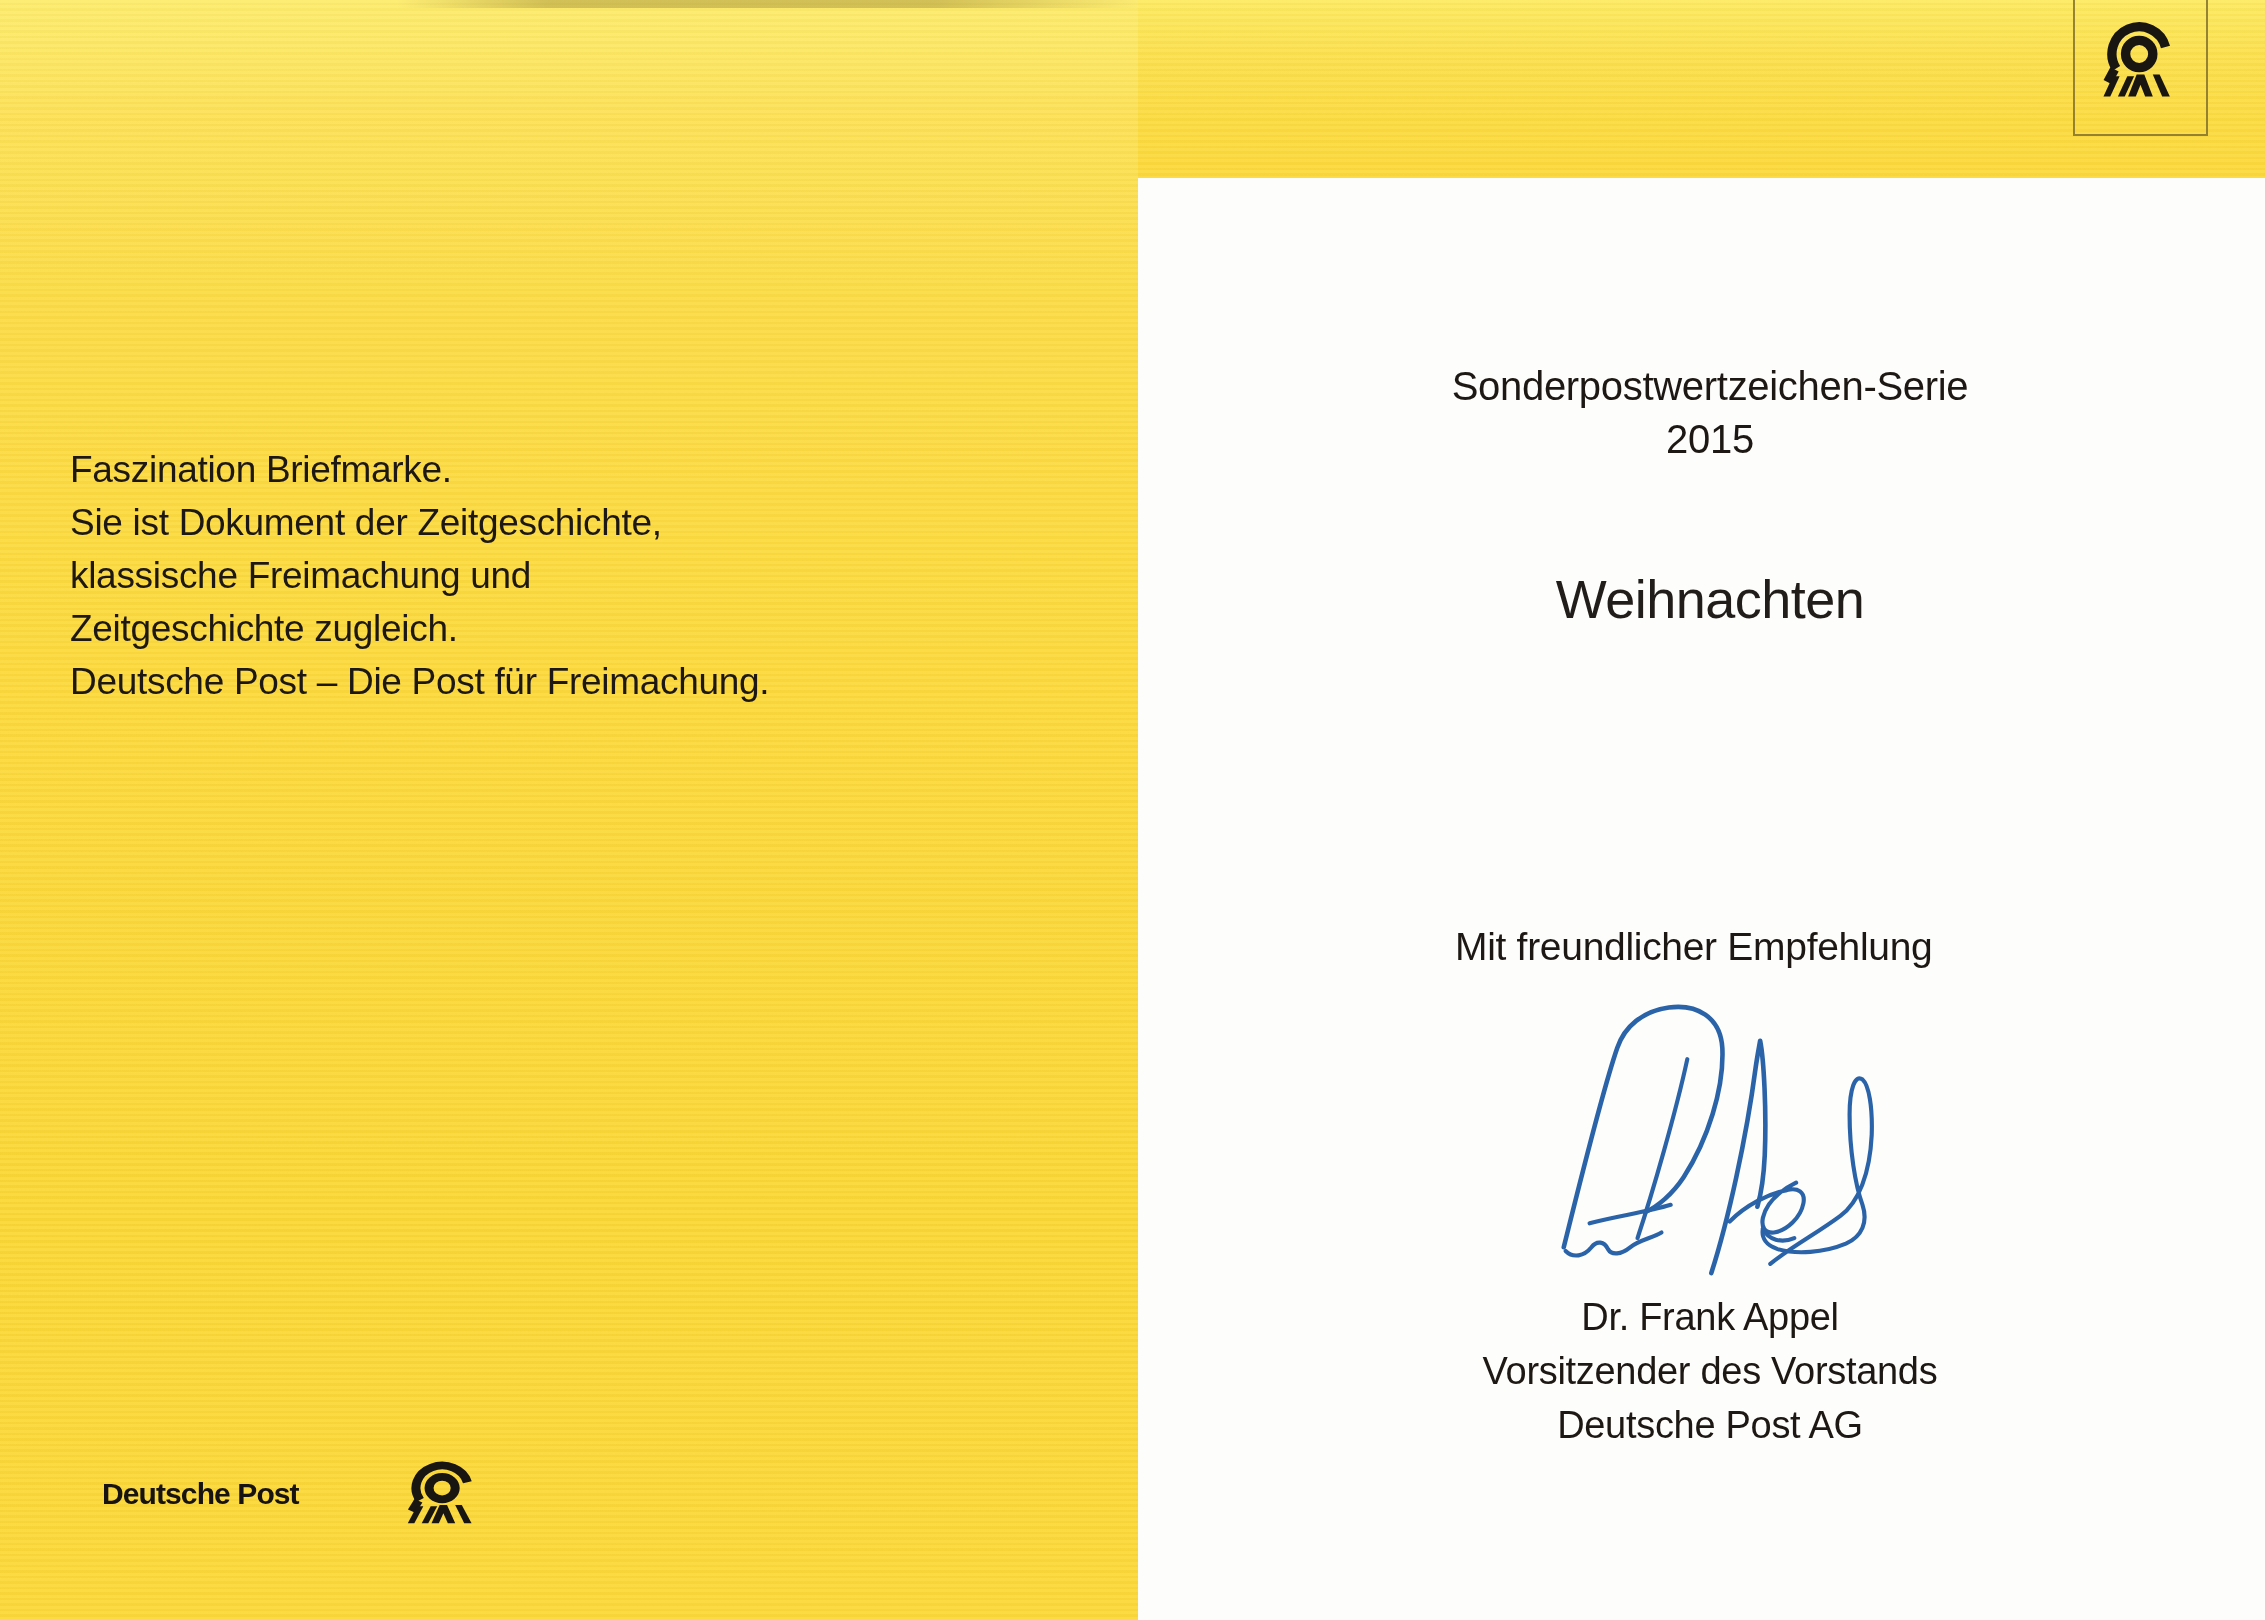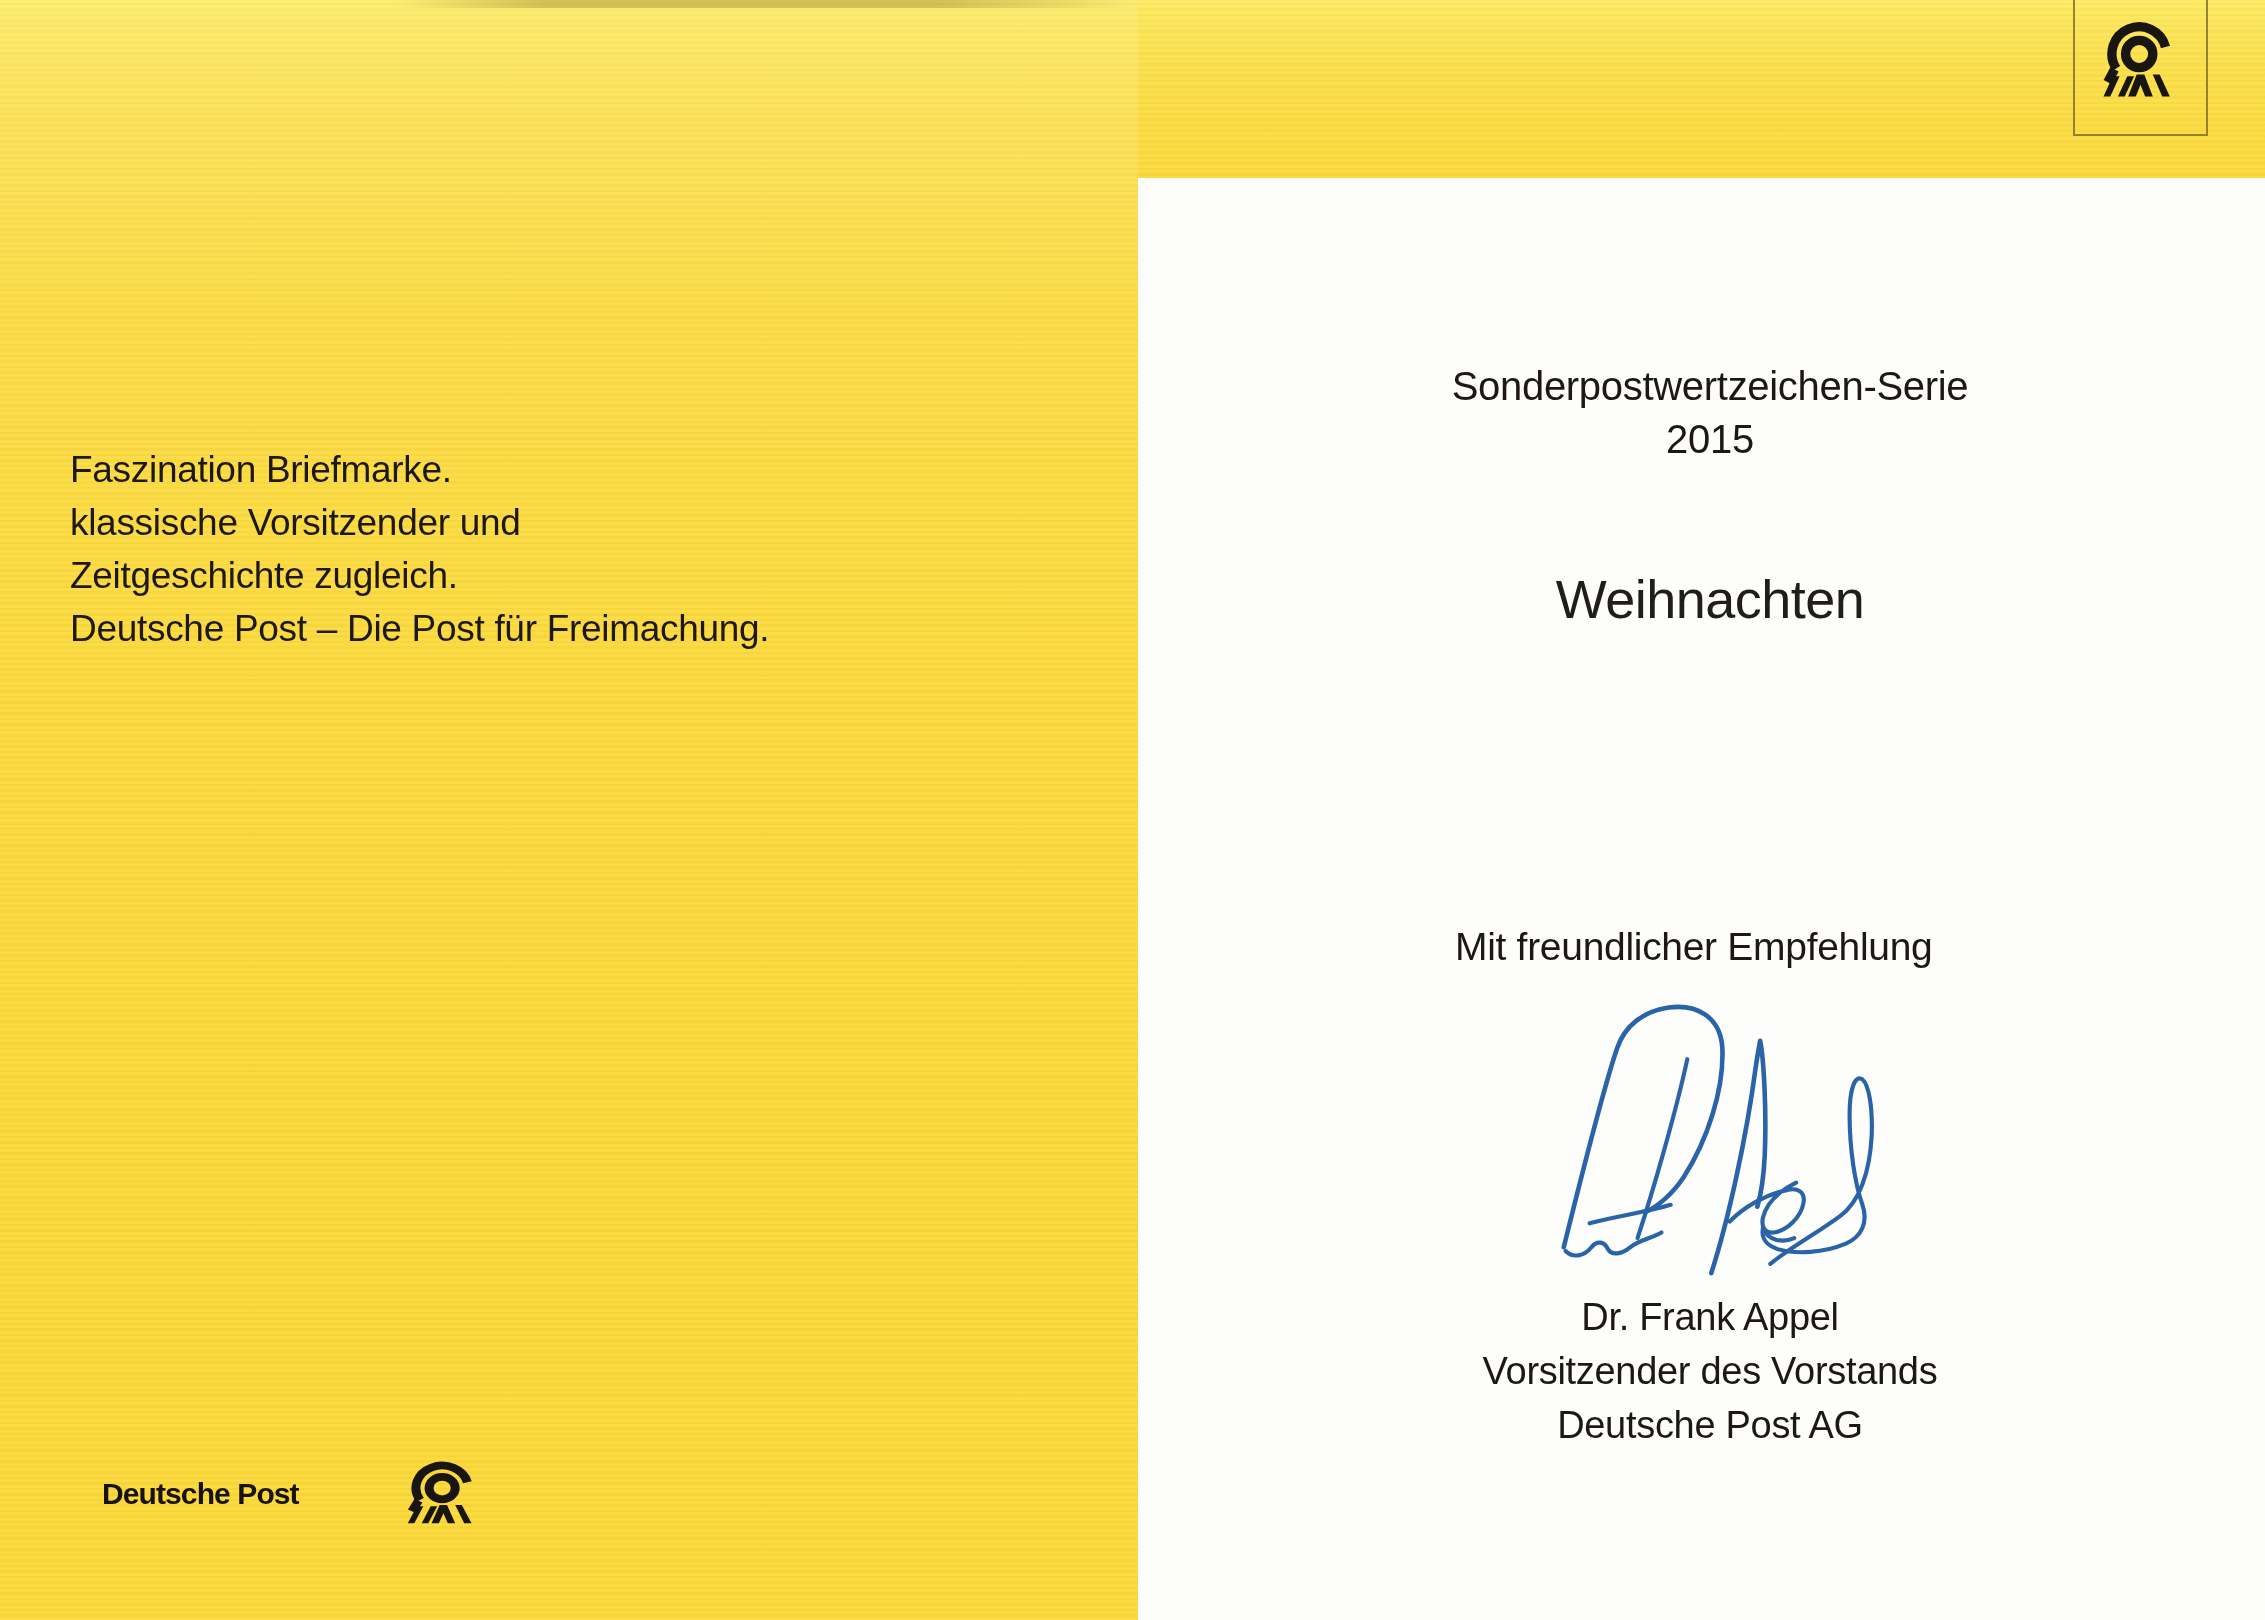--- a/index.html
+++ b/index.html
@@ -84,21 +84,22 @@
         <polygon points="70,64 78,64 90,90 81,90" fill="#191511"></polygon>
       </g>
     </defs>
   </svg>
 
   <div class="left-card">
     <div class="top-edge-smudge"></div>
 
     <div class="intro-block">
       <div>Faszination Briefmarke.</div>
-      <div>klassische Vorsitzender und</div>
+      <div>Sie ist Dokument der Zeitgeschichte,</div>
+      <div>klassische Freimachung und</div>
       <div>Zeitgeschichte zugleich.</div>
       <div>Deutsche Post – Die Post für Freimachung.</div>
     </div>
 
     <div class="wordmark">Deutsche Post</div>
   </div>
 
   <svg class="icon-bottom" viewBox="0 0 104 94" preserveAspectRatio="none">
     <use href="#posthorn"></use>
   </svg>

